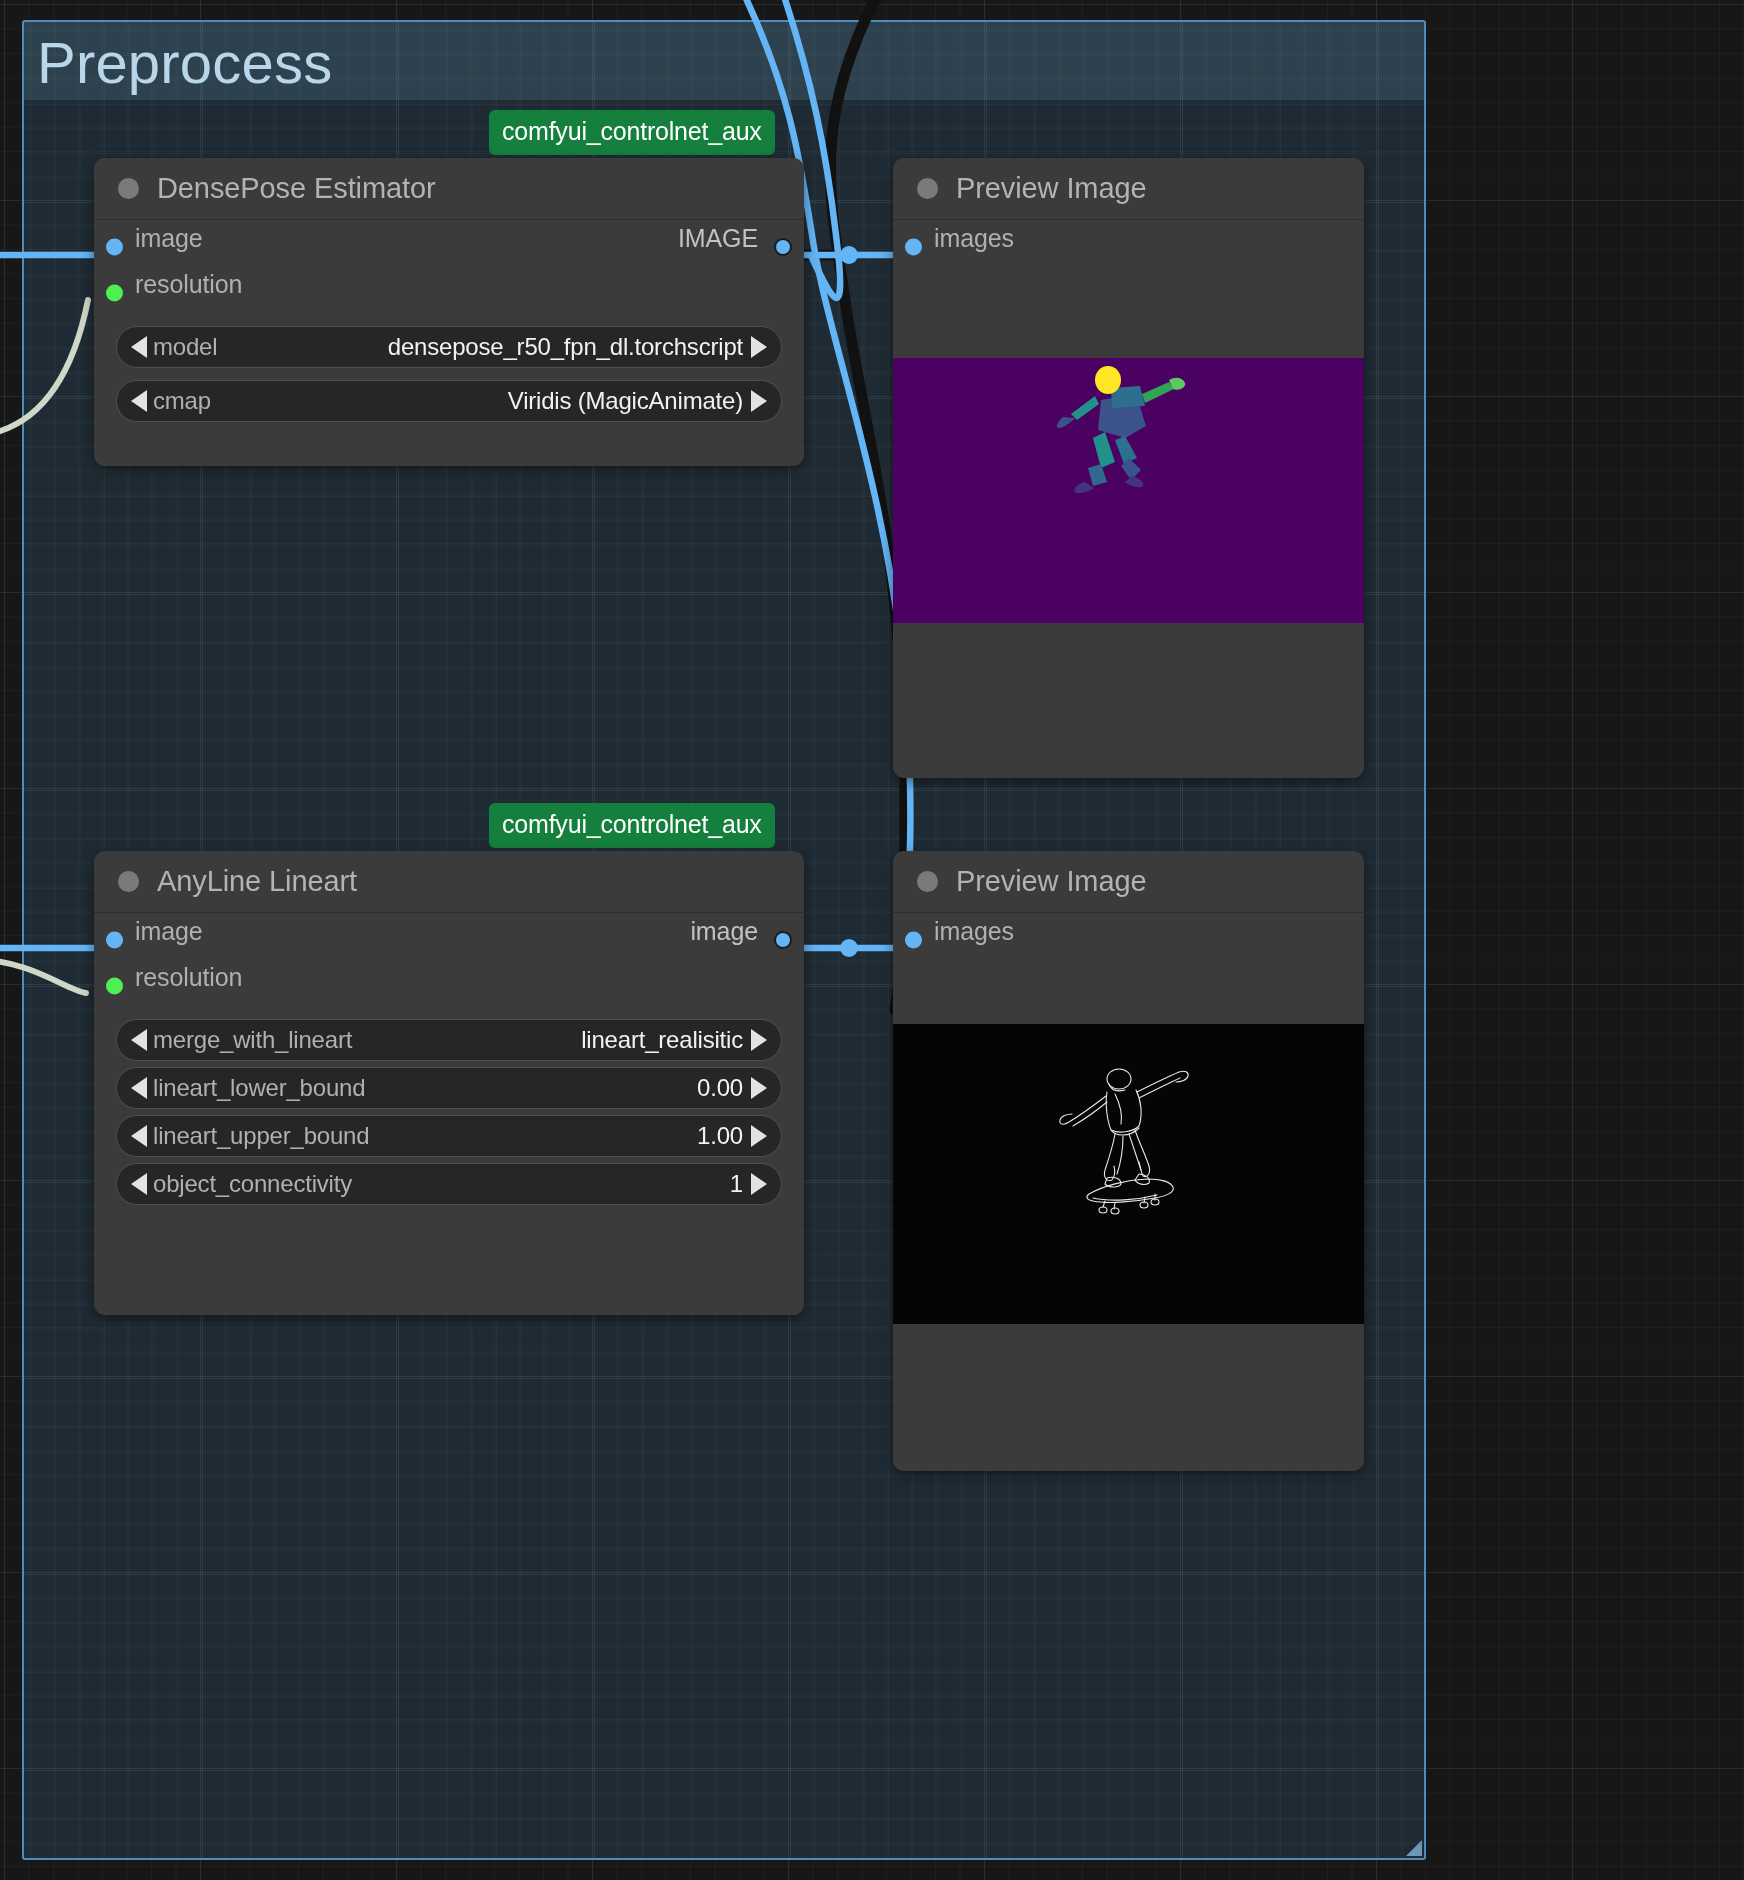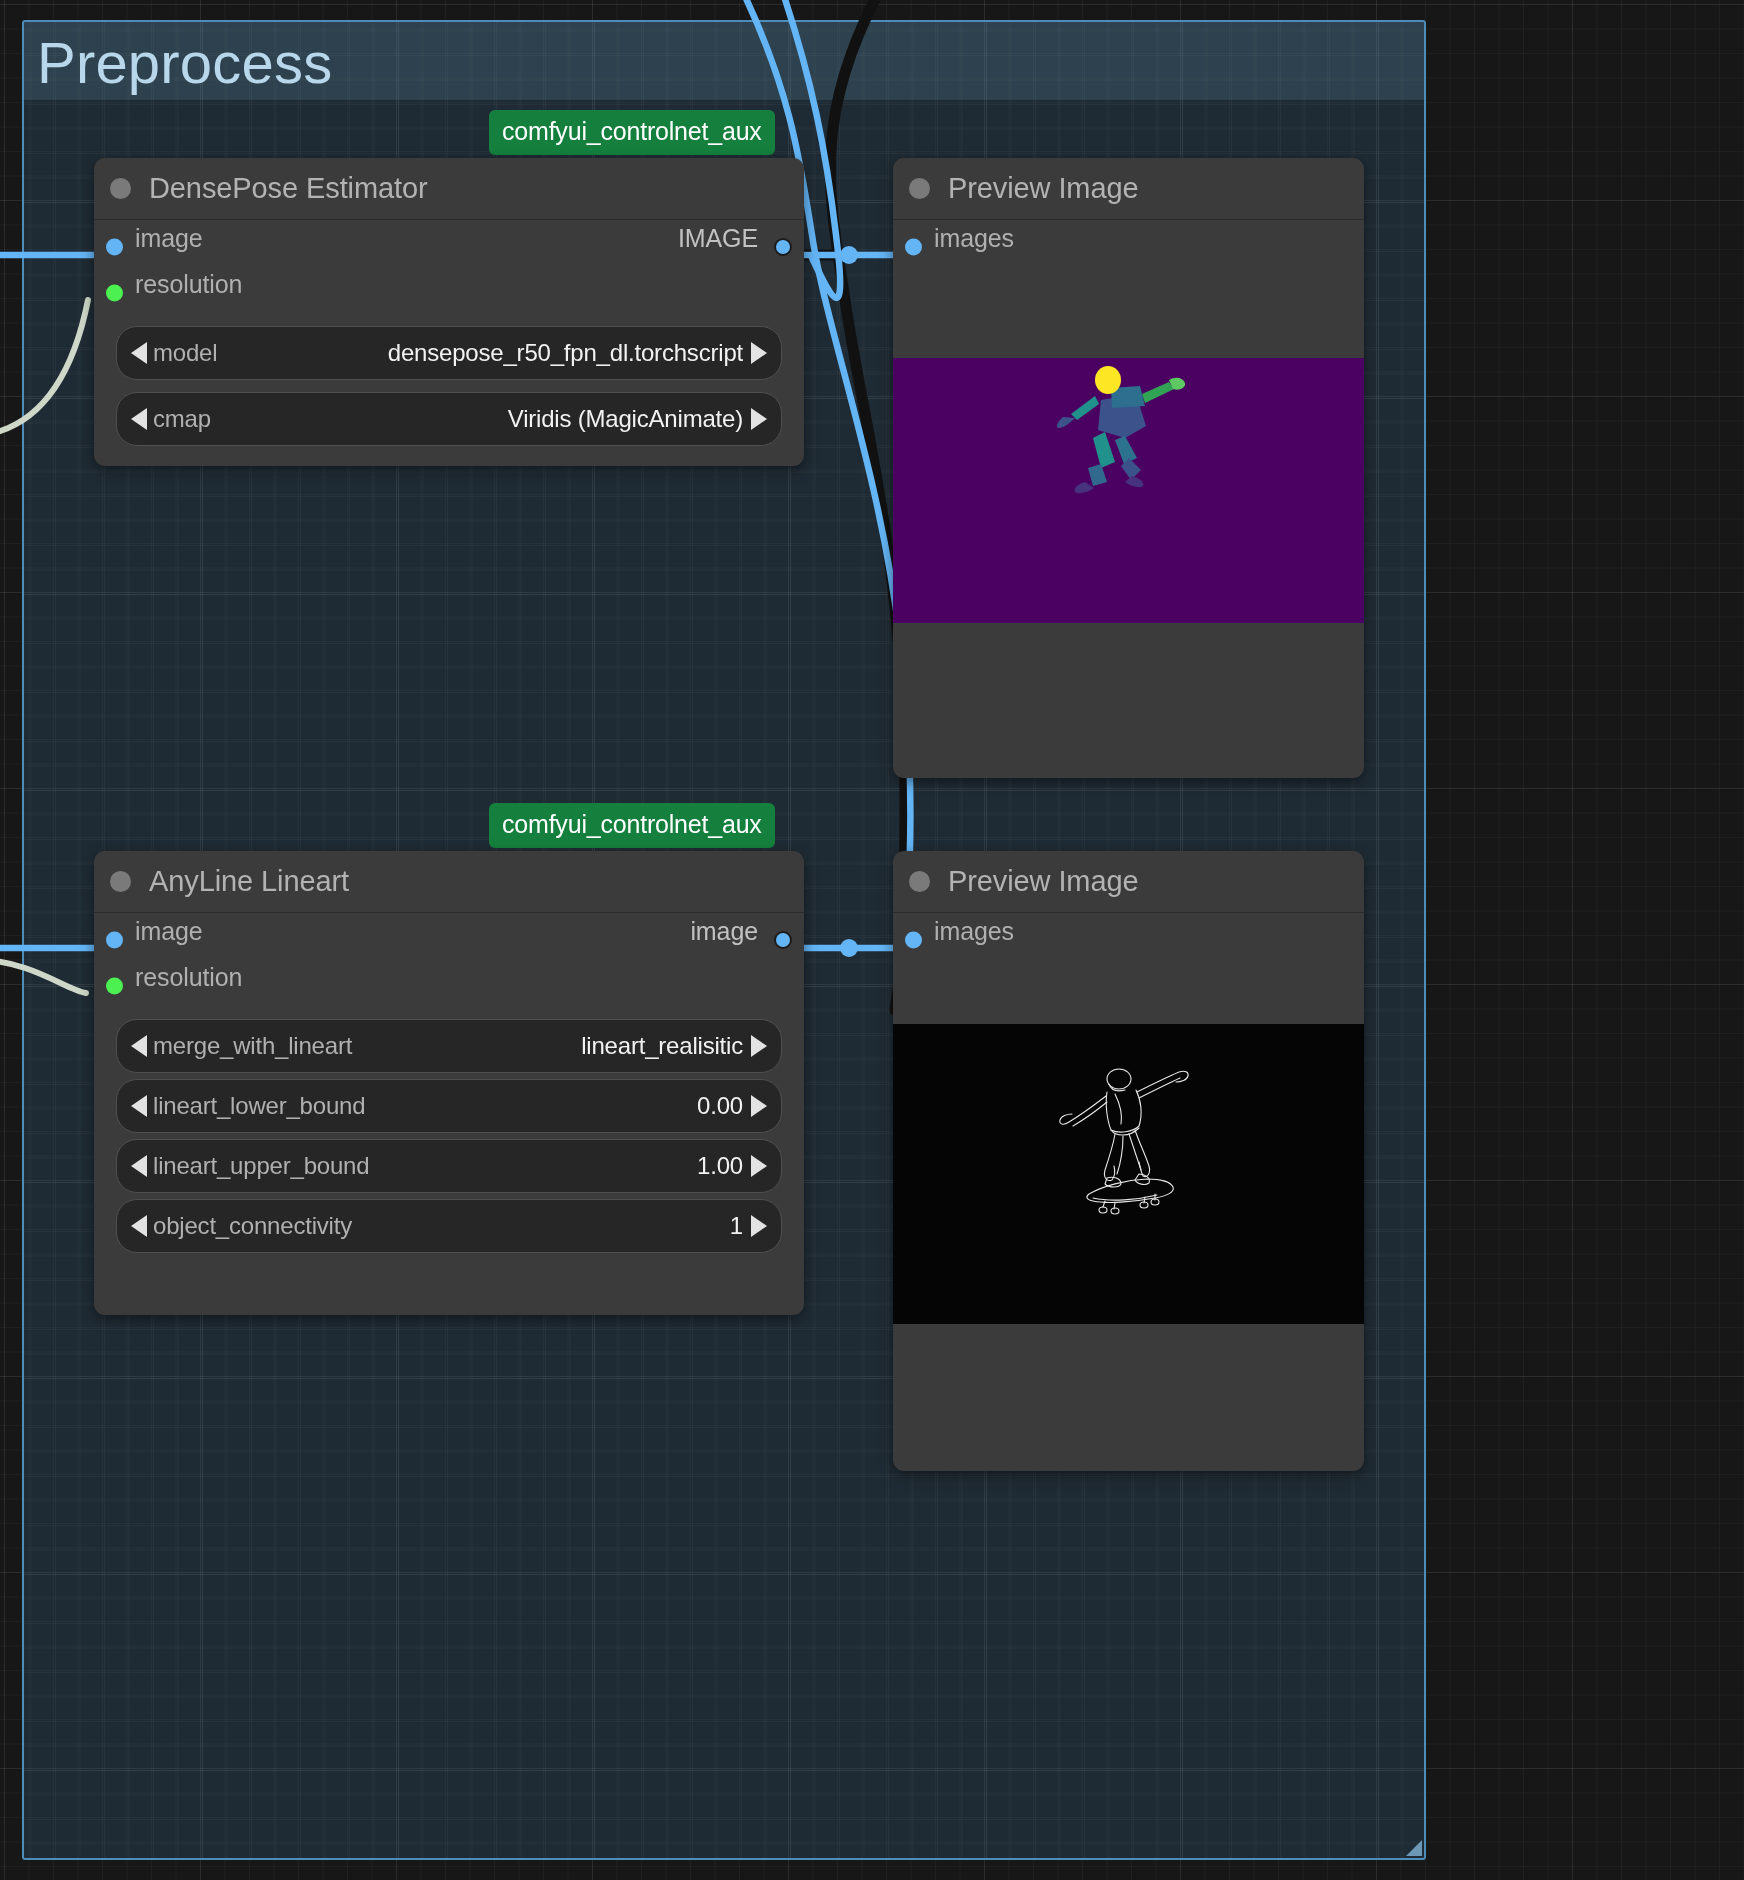--- a/index.html
+++ b/index.html
@@ -98,21 +98,21 @@
   .node {
     position: absolute;
     background: #3b3b3b;
     border-radius: 11px;
     box-shadow: 0 4px 14px rgba(0,0,0,0.45);
   }
   .node-header {
     height: 62px;
     display: flex;
     align-items: center;
-    padding-left: 16px;
+    padding-left: 24px;
     border-bottom: 1px solid #2c2c2c;
   }
   .collapse-dot {
     width: 21px; height: 21px;
     border-radius: 50%;
     background: #7a7a7a;
     flex: 0 0 auto;
   }
   .node-title {
     margin-left: 18px;
@@ -157,21 +157,21 @@
     right: 12px;
     background: #64b5f6;
     border: 2px solid #1c1c1c;
     width: 18px; height: 18px;
   }
 
   
   .widget {
     position: relative;
     margin: 6px 22px 4px 22px;
-    height: 54px;
+    height: 42px;
     background: #262626;
     border: 1px solid #4f4f4f;
     border-radius: 21px;
     display: flex;
     align-items: center;
   }
   .arrow {
     width: 0; height: 0;
     flex: 0 0 auto;
     border-top: 11px solid transparent;

